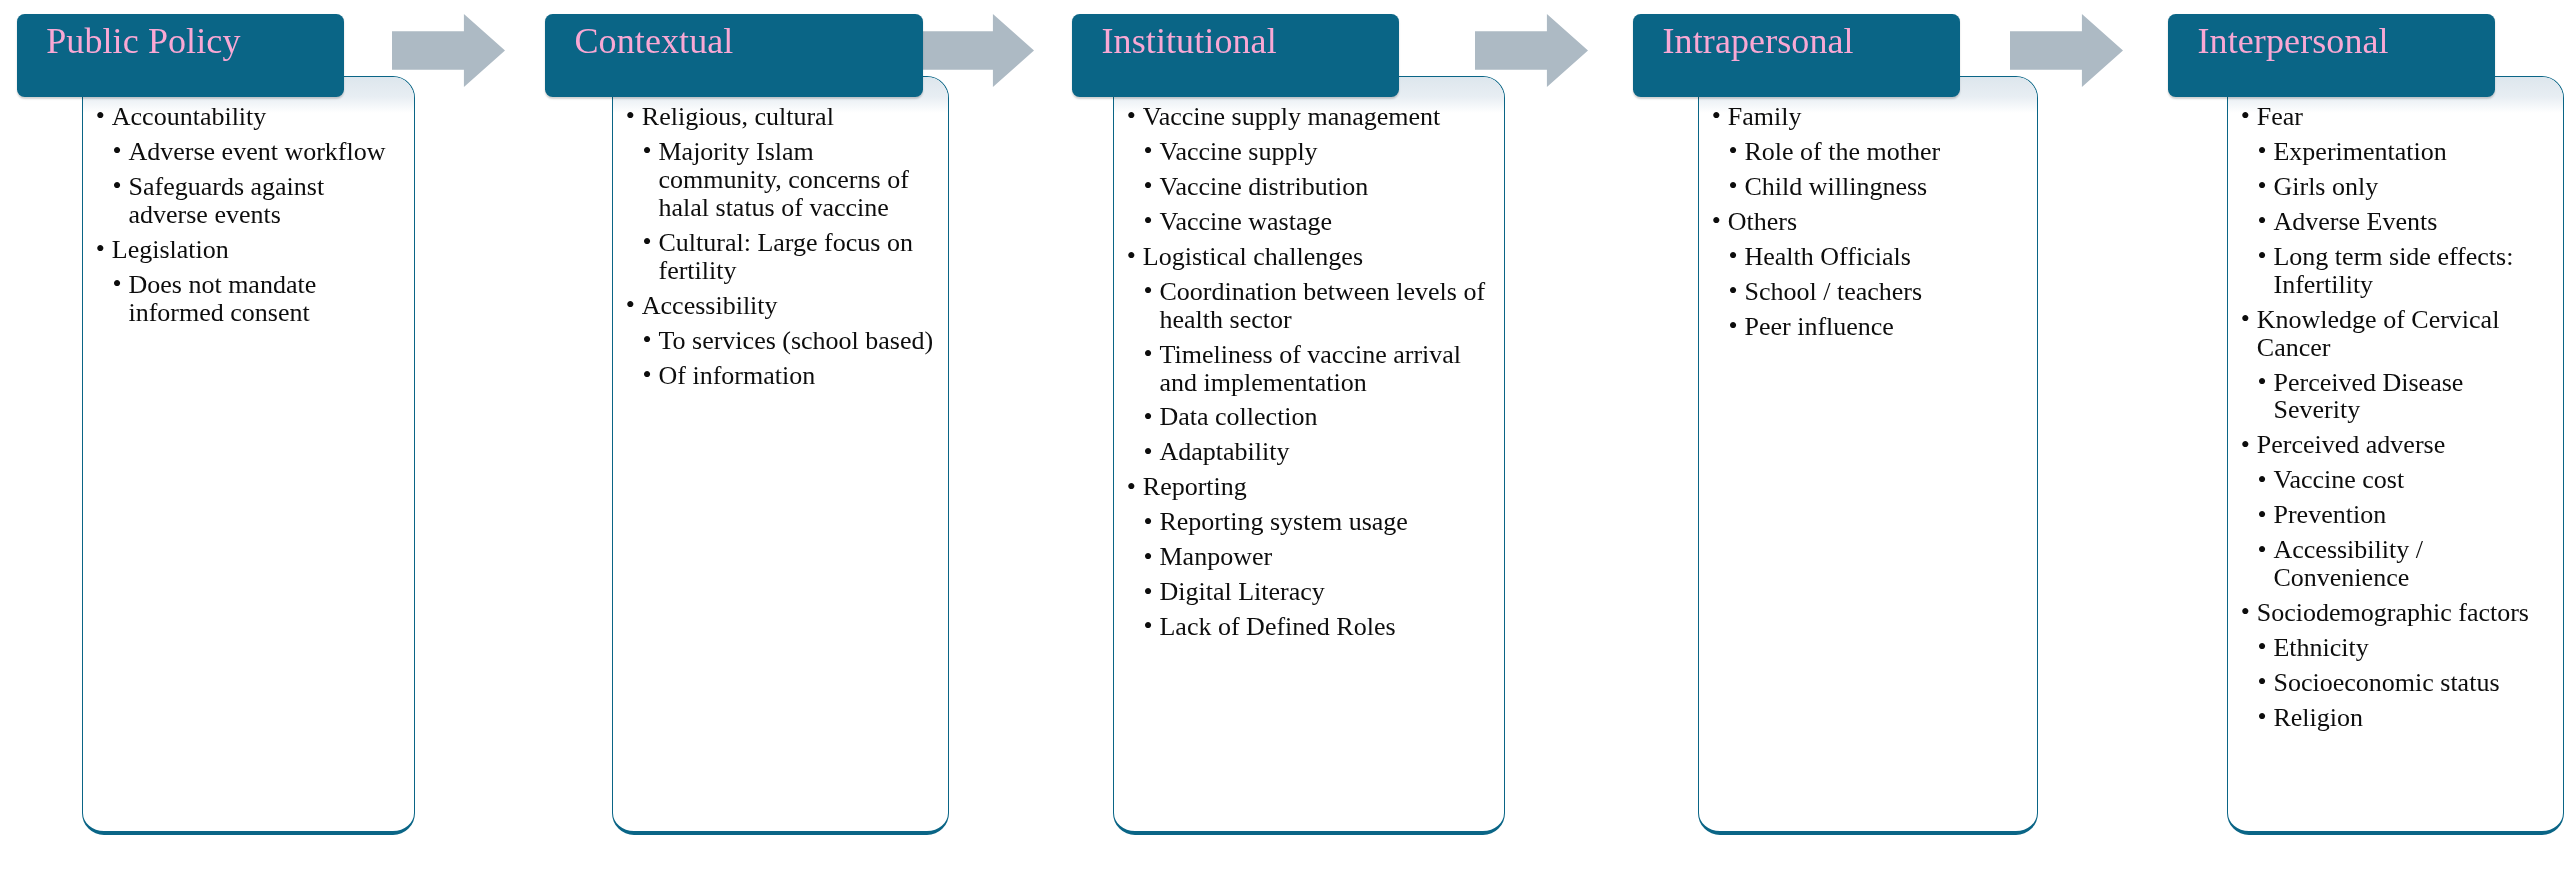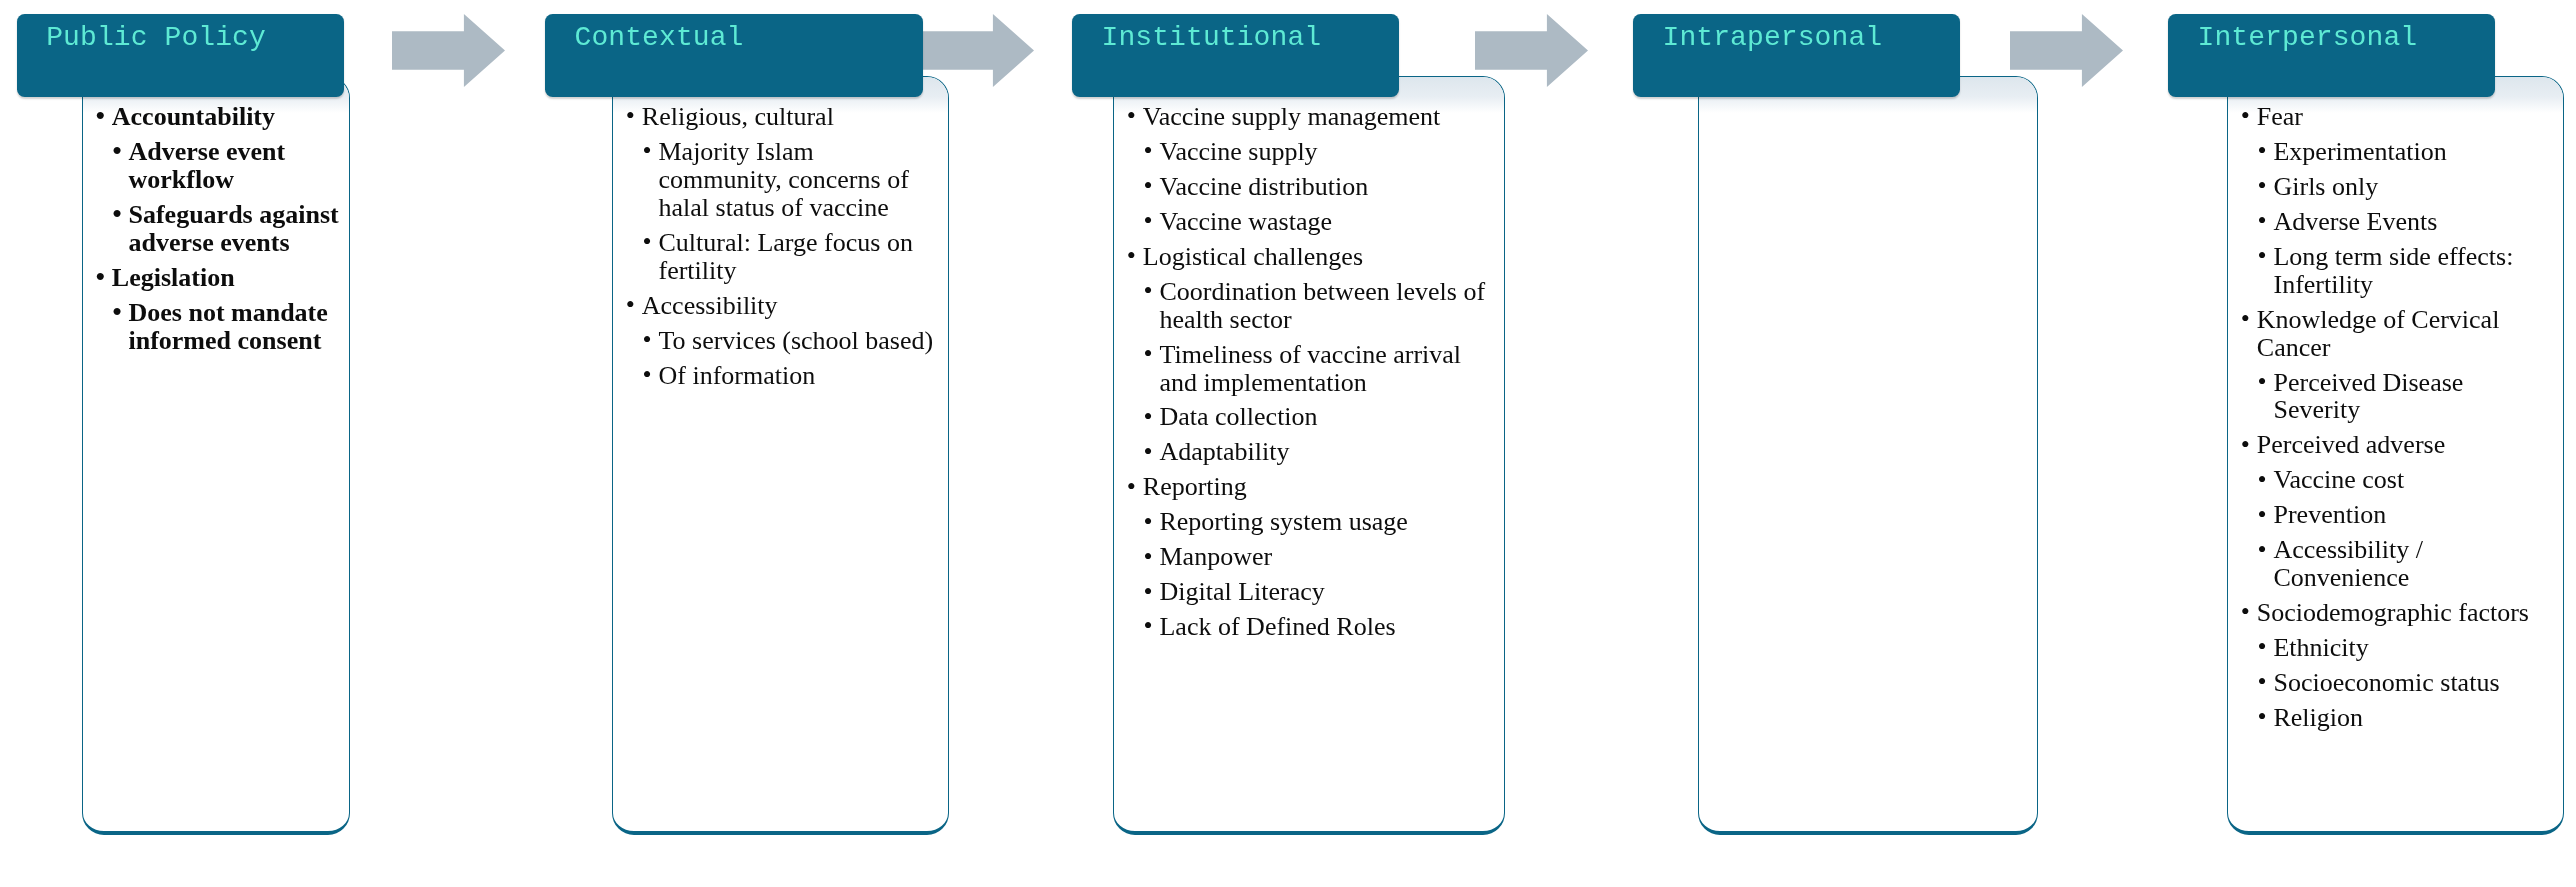--- a/index.html
+++ b/index.html
@@ -15,23 +15,23 @@
     top:14px;
     height:83px;
     background:#0a6586;
     border-radius:7.7px;
     box-sizing:border-box;
     padding:9px 0 0 29.5px;
     z-index:3;
     box-shadow:0 1.3px 1.9px rgba(0,0,0,.18);
   }
   .panel-header-label{
-    color:#5eead4;
-    font-family:Liberation Mono, monospace;
-    font-size:28px;
+    color:#f9a8d4;
+    font-family:Liberation Serif, serif;
+    font-size:36px;
     line-height:1.05;
     white-space:nowrap;
     letter-spacing:0.1px;
   }
 
   .panel-body{
     position:absolute;
     top:76px;
     background:#ffffff;
     border:1.9px solid #0a6586;
@@ -91,21 +91,21 @@
     <div class="arrow" style="left: 921px;"><span><svg viewBox="0 0 176 114" preserveAspectRatio="none">
           <path d="M0,27 L112,27 L112,0 L176,57 L112,114 L112,87 L0,87 Z" fill="#adbac4"></path>
         </svg></span></div>
     <div class="arrow" style="left: 1475px;"><span><svg viewBox="0 0 176 114" preserveAspectRatio="none">
           <path d="M0,27 L112,27 L112,0 L176,57 L112,114 L112,87 L0,87 Z" fill="#adbac4"></path>
         </svg></span></div>
     <div class="arrow" style="left: 2010px;"><span><svg viewBox="0 0 176 114" preserveAspectRatio="none">
           <path d="M0,27 L112,27 L112,0 L176,57 L112,114 L112,87 L0,87 Z" fill="#adbac4"></path>
         </svg></span></div>
     <div class="panel">
-      <div class="panel-body" style="left: 82px; width: 268px; height: 759px; font-weight: bold;">
+      <div class="panel-body" style="left: 82px; width: 333px; height: 759px;">
         <div class="body-wash"></div>
         <div class="bullets">
           <ul>
             <li class="lvl1">Accountability</li>
             <li class="lvl2">Adverse event workflow</li>
             <li class="lvl2">Safeguards against adverse events</li>
             <li class="lvl1">Legislation</li>
             <li class="lvl2">Does not mandate informed consent</li>
           </ul>
         </div>
@@ -154,20 +154,31 @@
           </ul>
         </div>
       </div>
       <div class="panel-header" style="left: 1072px; width: 327px;">
         <div class="panel-header-label">Institutional</div>
       </div>
     </div>
     <div class="panel">
       <div class="panel-body" style="left: 1698px; width: 340px; height: 759px;">
         <div class="body-wash"></div>
+        <div class="bullets">
+          <ul>
+            <li class="lvl1">Family</li>
+            <li class="lvl2">Role of the mother</li>
+            <li class="lvl2">Child willingness</li>
+            <li class="lvl1">Others</li>
+            <li class="lvl2">Health Officials</li>
+            <li class="lvl2">School / teachers</li>
+            <li class="lvl2">Peer influence</li>
+          </ul>
+        </div>
       </div>
       <div class="panel-header" style="left: 1633px; width: 327px;">
         <div class="panel-header-label">Intrapersonal</div>
       </div>
     </div>
     <div class="panel">
       <div class="panel-body" style="left: 2227px; width: 337px; height: 759px;">
         <div class="body-wash"></div>
         <div class="bullets">
           <ul>

